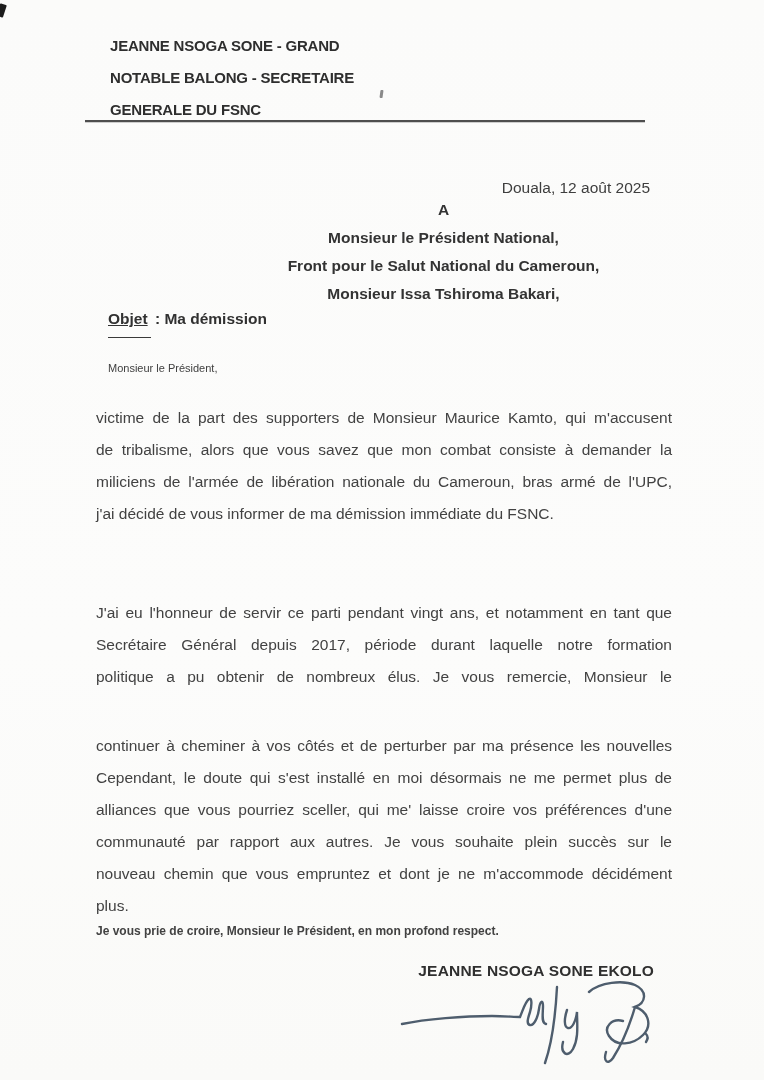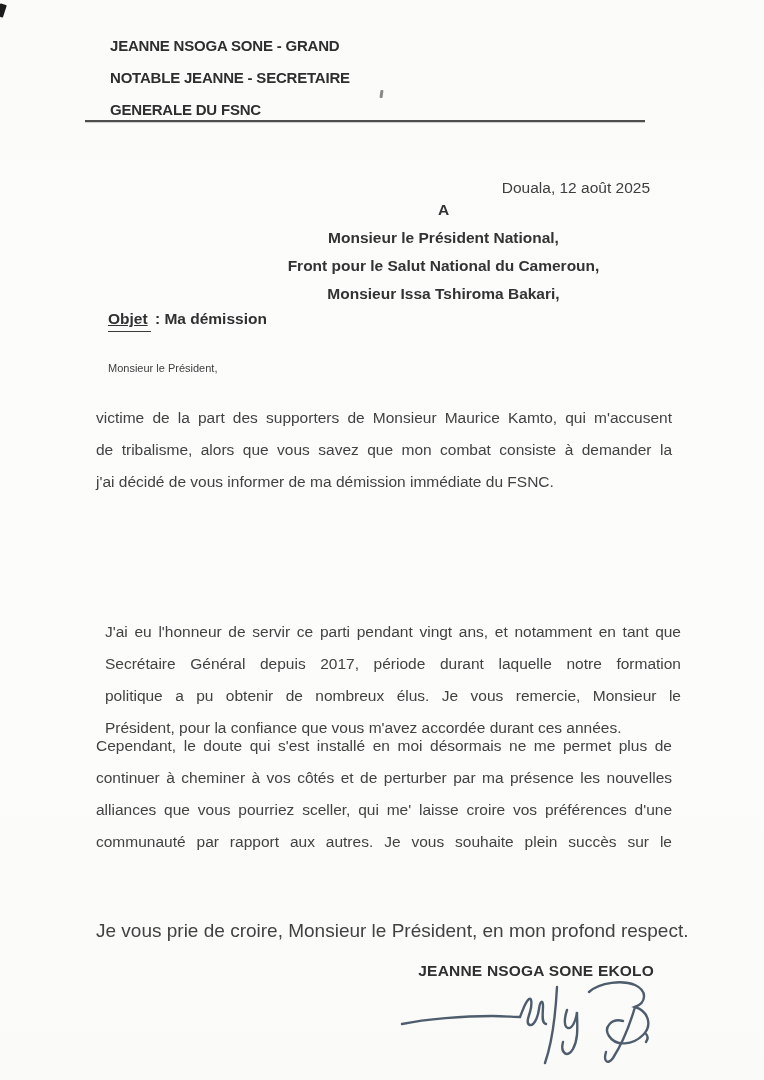--- a/index.html
+++ b/index.html
@@ -42,56 +42,56 @@
     position:absolute; left:110px; top:196px; width:667px;
     text-align:center; font-weight:bold; font-size:15.5px; color:#333;
   }
   .recipient-block .to-letter { line-height:28px; }
   .recipient-block .line { line-height:28px; }
   
   .subject-line {
     position:absolute; left:108px; top:310px;
     font-weight:bold; font-size:15.5px; color:#313131;
   }
-  .subject-label { border-bottom:1.5px solid #3a3a3a; padding-right:3px; padding-bottom:4px;text-decoration:underline; }
+  .subject-label { border-bottom:1.5px solid #3a3a3a; padding-right:3px; padding-bottom:10px;text-decoration:underline; }
   
   .greeting-line {
     position:absolute; left:108px; top:362px; font-size:11px;
   }
   
   .paragraph {
     position:absolute; left:96px; width:576px;
     font-size:15.5px; color:#424242;
   }
   .paragraph .line { line-height:32px; white-space:normal; }
   .paragraph .jl { text-align:justify; text-align-last:justify; }
   .para-1 { top:402px; }
-  .para-2 { top:616px;margin-left:9px; }
+  .para-2 { top:597px; }
   .para-3 { top:730px; }
   .closing-line {
     position:absolute; left:96px; top:915px; width:600px;
-    font-size:19px; color:#424242; line-height:32px;
+    font-size:12px; color:#424242; line-height:32px;font-weight:bold;
   }
   
   .signature-name {
     position:absolute; right:110px; top:962px;
     font-weight:bold; font-size:15.5px; color:#2f2f2f; letter-spacing:0.2px;
   }
   .signature-svg { position:absolute; left:392px; top:978px; }
 </style>
 </head>
 <body>
 
 <div class="page">
 
   <div class="corner-speck"></div>
 
   <div class="sender-block">
       <div class="line">JEANNE NSOGA SONE - GRAND</div>
-      <div class="line">NOTABLE JEANNE - SECRETAIRE</div>
+      <div class="line">NOTABLE BALONG - SECRETAIRE</div>
       <div class="line">GENERALE DU FSNC</div>
     </div>
 
   <div class="header-rule"></div>
   <div class="stray-apostrophe"></div>
 
   <div class="date-line">Douala, 12 août 2025</div>
 
   <div class="recipient-block">
     <div class="to-letter">A</div>
@@ -104,35 +104,37 @@
 
   <div class="subject-line">
     <span class="subject-label">Objet</span><span> : </span><span>Ma démission</span>
   </div>
 
   <div class="greeting-line">Monsieur le Président,</div>
 
   <div class="paragraph para-1">
       <div class="line jl">victime de la part des supporters de Monsieur Maurice Kamto, qui m'accusent</div>
       <div class="line jl">de tribalisme, alors que vous savez que mon combat consiste à demander la</div>
+      <div class="line jl">miliciens de l'armée de libération nationale du Cameroun, bras armé de l'UPC,</div>
       <div class="line">j'ai décidé de vous informer de ma démission immédiate du FSNC.</div>
     </div>
 
   <div class="paragraph para-2">
       <div class="line jl">J'ai eu l'honneur de servir ce parti pendant vingt ans, et notamment en tant que</div>
       <div class="line jl">Secrétaire Général depuis 2017, période durant laquelle notre formation</div>
       <div class="line jl">politique a pu obtenir de nombreux élus. Je vous remercie, Monsieur le</div>
-      <div class="line">Président, pour la confiance que vous m'avez accordée durant ces années.</div>
     </div>
 
   <div class="paragraph para-3">
+      <div class="line jl">continuer à cheminer à vos côtés et de perturber par ma présence les nouvelles</div>
       <div class="line jl">Cependant, le doute qui s'est installé en moi désormais ne me permet plus de</div>
-      <div class="line jl">continuer à cheminer à vos côtés et de perturber par ma présence les nouvelles</div>
       <div class="line jl">alliances que vous pourriez sceller, qui me' laisse croire vos préférences d'une</div>
       <div class="line jl">communauté par rapport aux autres. Je vous souhaite plein succès sur le</div>
+      <div class="line jl">nouveau chemin que vous empruntez et dont je ne m'accommode décidément</div>
+      <div class="line">plus.</div>
     </div>
 
   <div class="closing-line">Je vous prie de croire, Monsieur le Président, en mon profond respect.</div>
 
   <div class="signature-name">JEANNE NSOGA SONE EKOLO</div>
 
   <svg class="signature-svg" width="284" height="100" viewBox="0 0 284 100" fill="none">
     <g stroke="#4e5d6d" stroke-width="2.4" stroke-linecap="round" fill="none">
 
       <path d="M 10 46 C 34 41 72 38 100 38 C 112 38 122 39 128 39

